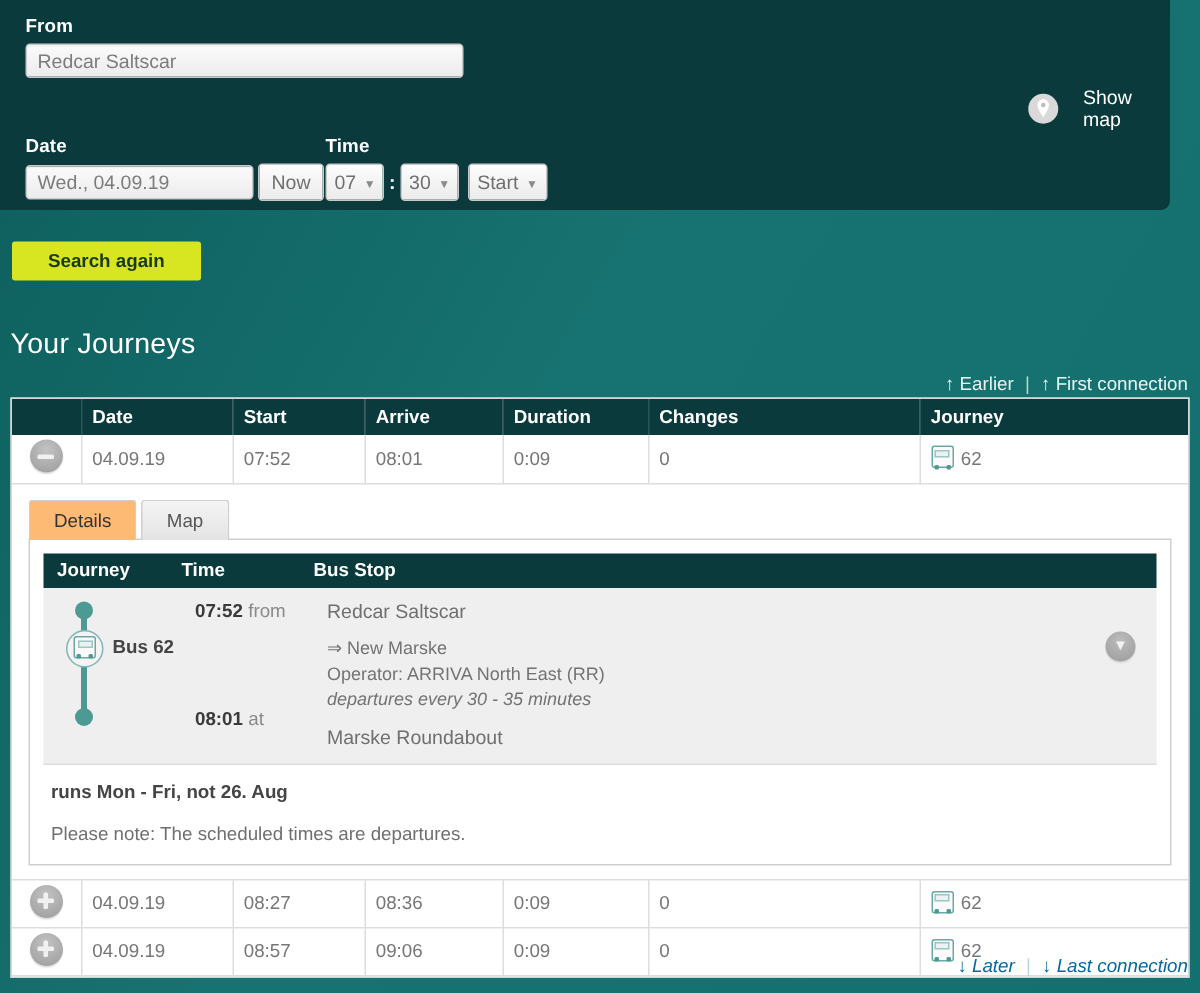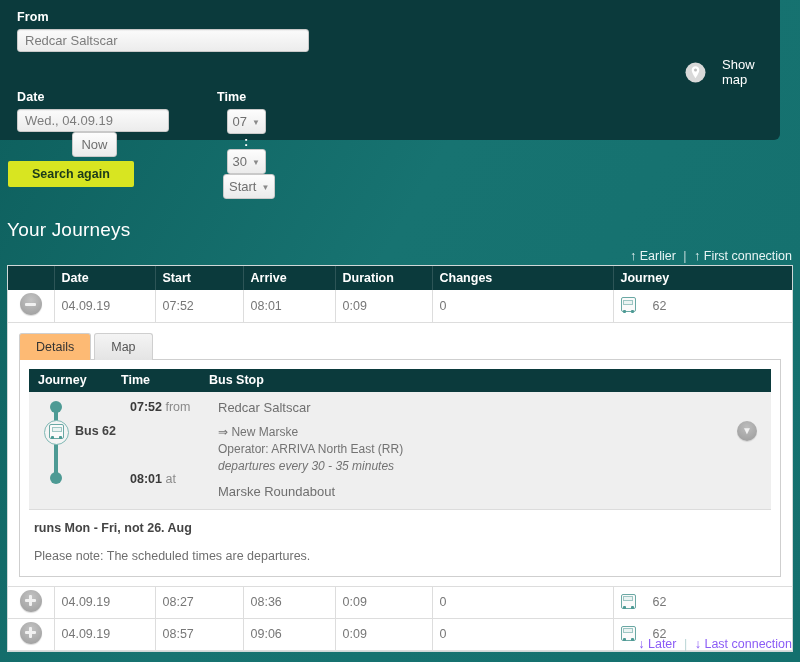--- a/index.html
+++ b/index.html
@@ -45,21 +45,21 @@
   .showmap {
     position:absolute; left:685px; top:57px;
     display:flex; align-items:center; gap:16px;
     color:#ffffff; font-size:13px; cursor:pointer;
   }
   .pin {
     width:21px; height:21px; position:relative; display:inline-block;
   }
   .date-block { position:absolute; left:17px; top:90px; }
   .time-block { position:absolute; left:217px; top:90px; }
-  .row-inline { display:flex; align-items:center; gap:0; margin-top:5px;flex-direction:column; }
+  .row-inline { display:flex; align-items:center; gap:0; margin-top:5px; }
   #date-input { width: 152px; }
   .btn-now {
     margin-left:3px;
     background: linear-gradient(#fdfdfd, #ebebeb);
     border:1px solid #c9c9c9; border-radius:3px;
     color:#6f6f6f; font-size:13px; height:25px; padding:0 8px;
     cursor:pointer; font-family:"Liberation Sans", sans-serif;
   }
   .sel {
     display:inline-flex; align-items:center; justify-content:space-between;
@@ -93,21 +93,21 @@
     position:absolute; right:8px; top:249px;
     color:#dfeeee; font-size:12.5px;
   }
   .nav-links a { color:#e8f4f4; text-decoration:none; cursor:pointer; }
   .nav-links .sep { margin:0 4px; color:#bcd6d6; }
 
   .nav-links-bottom {
     position:absolute; right:8px; top:637px;
     color:#dfeeee; font-size:12.5px;
   }
-  .nav-links-bottom a { color:#8b5cf6; text-decoration:none; cursor:pointer; }
+  .nav-links-bottom a { color:#0369a1; text-decoration:none; cursor:pointer;font-style:italic; }
   .nav-links-bottom .sep { margin:0 4px; color:#bcd6d6; }
 
   
   .results {
     position:absolute; left:7px; top:265px; width:786px;
     background:#ffffff; border:1px solid #cfd8d8;
   }
   table.jtable { border-collapse:collapse; width:100%; table-layout:fixed; }
   table.jtable th {
     background:#0b3a3c; color:#ffffff; font-size:12.5px;
@@ -140,21 +140,21 @@
     display:inline-flex; align-items:center; justify-content:center;
     cursor:pointer; position:relative;
     box-shadow: 0 1px 1px rgba(0,0,0,.15);
   }
   .circ-btn .bar-h {
     position:absolute; width:11px; height:3px; background:#f1f1f1; border-radius:1px;
   }
   .circ-btn .bar-v {
     position:absolute; width:3px; height:11px; background:#f1f1f1; border-radius:1px;
   }
-  .journey-cell { display:flex; align-items:center; gap:17px; }
+  .journey-cell { display:flex; align-items:center; gap:5px; }
   .bus-glyph {
     width:15px; height:17px; position:relative; display:inline-block;
   }
   .bus-glyph .body {
     position:absolute; left:0; top:0; width:15px; height:15px;
     background:#fafafa; border:1.5px solid #6aa8a4; border-radius:2px;
   }
   .bus-glyph .win {
     position:absolute; left:2.5px; top:2.5px; width:10px; height:5px;
     background:#eaf3f2; border:1px solid #9dc6c3;

